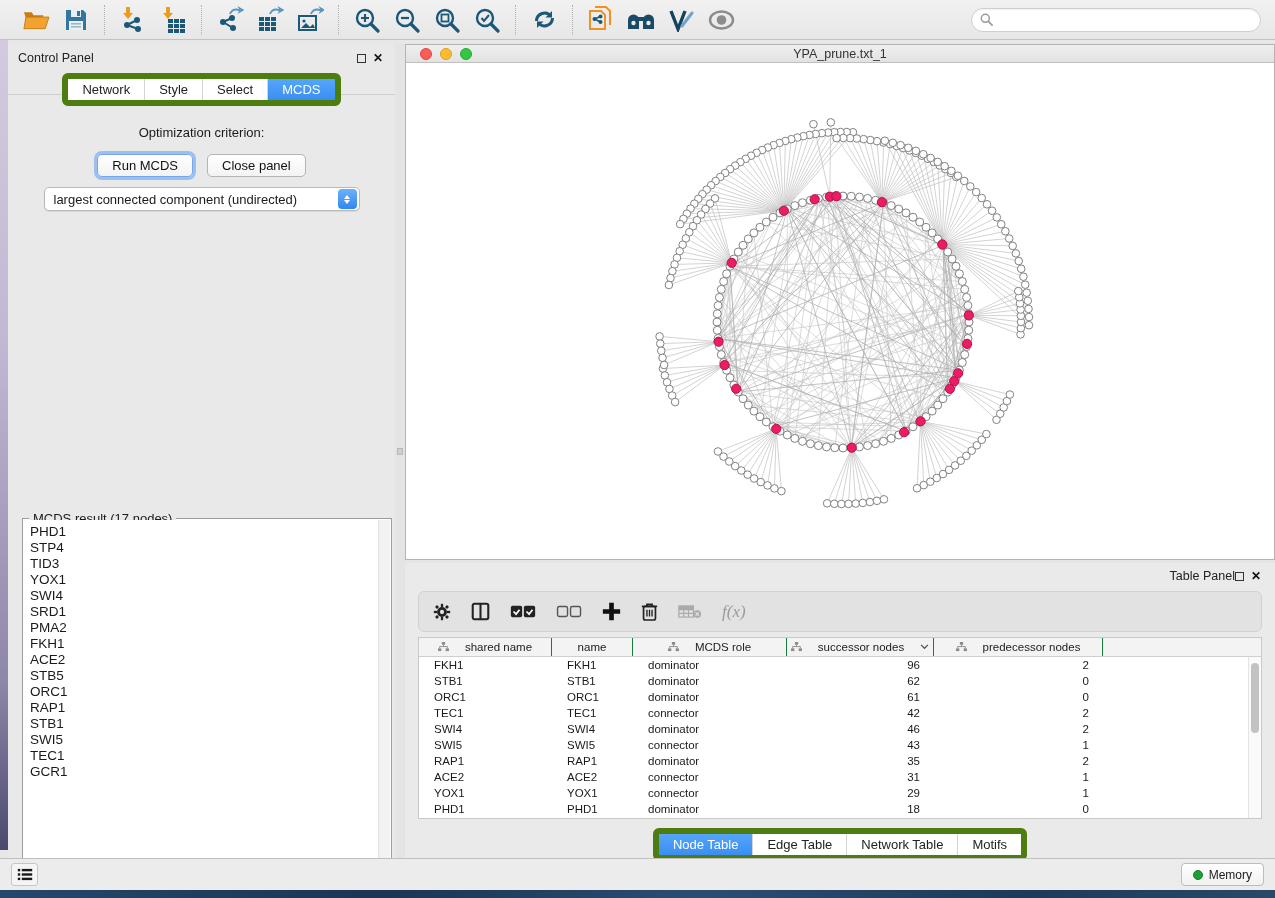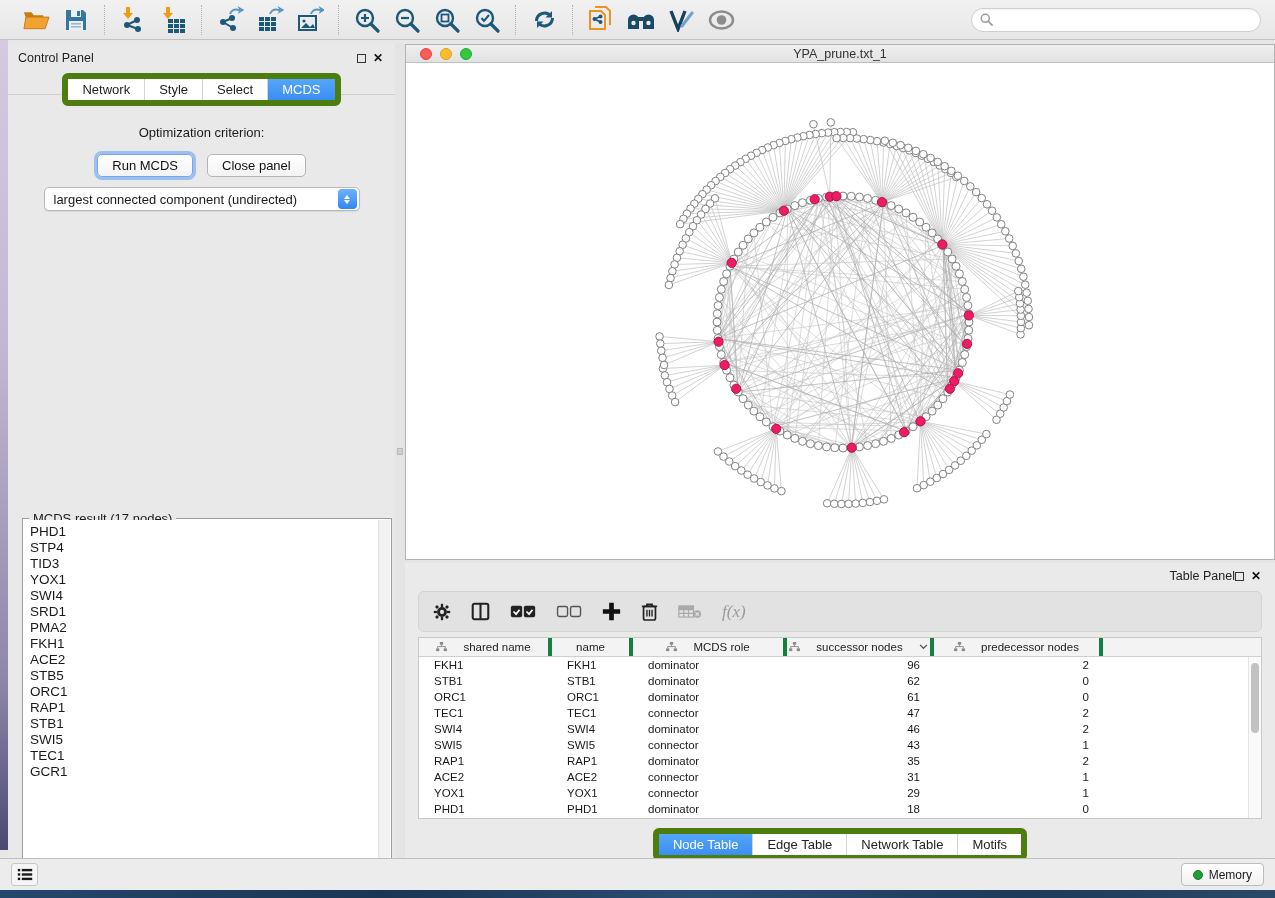--- a/index.html
+++ b/index.html
@@ -62,21 +62,21 @@
   #net-title{position:absolute;left:0;right:0;text-align:center;font-size:12.5px;color:#333}
   #net-canvas{position:absolute;left:0;top:18px;width:868px;height:496px;background:#fff}
   
   #table-panel{left:405px;top:563px;width:870px;height:295px;background:#eaeaea}
   #tp-head{display:flex;justify-content:flex-end;align-items:center;padding:6px 14px 0 14px}
   #tp-toolbar{margin:8px 13px 0 13px;height:41px;background:#e2e2e2;border:1px solid #d2d2d2;border-radius:6px;display:flex;align-items:center;gap:20px;padding:0 14px}
   #tp-toolbar .ticon{display:flex;align-items:center;justify-content:center}
   #fx-label{font-family:"Liberation Serif",serif;font-style:italic;font-size:17px;color:#9a9a9a}
   #tbl{margin:5px 13px 0 13px;height:182px;background:#fff;border:1px solid #c9c9c9;position:relative;overflow:hidden}
   #tbl-head{display:flex;height:19px;background:#f3f3f3;border-bottom:1px solid #cfcfcf}
-  .th{display:flex;align-items:center;justify-content:center;gap:16px;font-size:11.5px;color:#222;border-right:4px solid #15803d;height:100%}
+  .th{display:flex;align-items:center;justify-content:center;gap:16px;font-size:11.5px;color:#222;border-right:1px solid #15803d;height:100%}
   .th .lbl{white-space:nowrap}
   .tbody{position:absolute;left:0;right:13px;top:19px;bottom:0;overflow:hidden}
   .tr{display:flex;height:16px;align-items:center}
   .td{font-size:11.5px;white-space:nowrap;overflow:hidden}
   .td.l{padding-left:15px;text-align:left}
   .td.r{padding-right:14px;text-align:right}
   #tbl-scroll{position:absolute;top:19px;right:0;bottom:0;width:13px;background:#fafafa;border-left:1px solid #e4e4e4}
   #tbl-thumb{position:absolute;top:6px;left:2px;width:8px;height:70px;border-radius:4px;background:#c2c2c2}
   #tp-tabs{display:flex;justify-content:center;margin-top:9px}
   
@@ -1131,21 +1131,21 @@
           <div class="td l" style="width: 133px;">ORC1</div>
           <div class="td l" style="width: 81px;">ORC1</div>
           <div class="td l" style="width: 154px;">dominator</div>
           <div class="td r" style="width: 147px;">61</div>
           <div class="td r" style="width: 169px;">0</div>
         </div>
         <div class="tr">
           <div class="td l" style="width: 133px;">TEC1</div>
           <div class="td l" style="width: 81px;">TEC1</div>
           <div class="td l" style="width: 154px;">connector</div>
-          <div class="td r" style="width: 147px;">47</div>
+          <div class="td r" style="width: 147px;">42</div>
           <div class="td r" style="width: 169px;">2</div>
         </div>
         <div class="tr">
           <div class="td l" style="width: 133px;">SWI4</div>
           <div class="td l" style="width: 81px;">SWI4</div>
           <div class="td l" style="width: 154px;">dominator</div>
           <div class="td r" style="width: 147px;">46</div>
           <div class="td r" style="width: 169px;">2</div>
         </div>
         <div class="tr">

